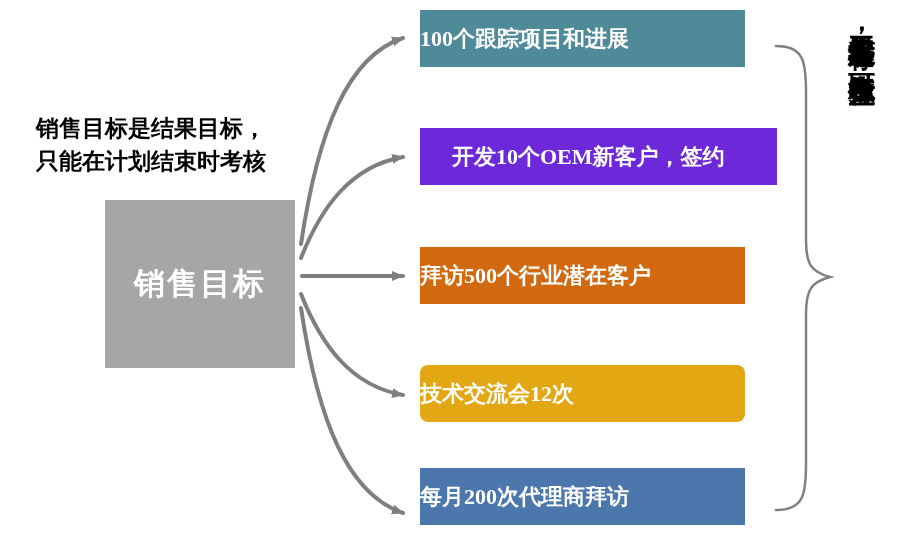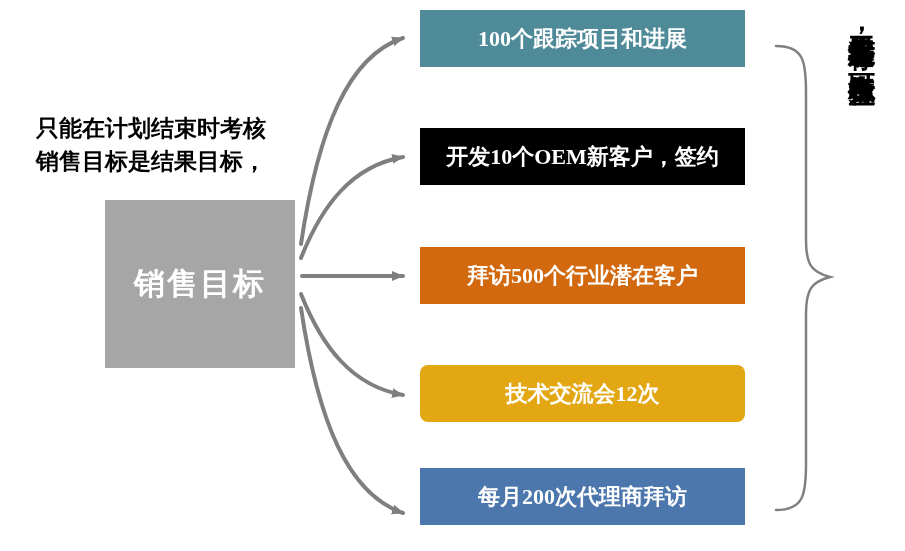--- a/index.html
+++ b/index.html
@@ -43,21 +43,21 @@
     font-weight: bold;
     letter-spacing: 2px;
   }
   .item-box {
     position: absolute;
     left: 420px;
     width: 325px;
     height: 57px;
     display: flex;
     align-items: center;
-    justify-content: center;
+    justify-content: flex-start;
   }
   .item-box span {
     color: #ffffff;
     font-size: 22px;
     font-weight: bold;
     white-space: nowrap;
   }
   .box-1 { top: 10px; }
   .box-2 { top: 128px; }
   .box-3 { top: 247px; }
@@ -101,32 +101,32 @@
       <path d="M 301 258 C 322 205, 352 166, 403 157" marker-end="url(#arrowhead)"></path>
       <path d="M 302 276 L 403 276" marker-end="url(#arrowhead)"></path>
       <path d="M 301 294 C 322 347, 352 386, 403 395" marker-end="url(#arrowhead)"></path>
       <path d="M 301 308 C 318 422, 348 494, 403 513" marker-end="url(#arrowhead)"></path>
     </g>
     <path d="M 776 46 C 804 46, 806 62, 806 92 L 806 240 C 806 264, 811 272, 830 277
              C 811 282, 806 290, 806 314 L 806 464 C 806 494, 804 510, 776 510" stroke="#808080" stroke-width="2.5" fill="none" stroke-linecap="round"></path>
   </svg>
 
   <div class="left-note">
+    <div>销售目标是结果目标，</div>
     <div>只能在计划结束时考核</div>
-    <div>销售目标是结果目标，</div>
   </div>
 
   <div class="main-box" style="background-color: rgb(166, 166, 166);">
     <span>销售目标</span>
   </div>
 
   <div class="item-box box-1" style="background-color: rgb(79, 138, 153);">
     <span>100个跟踪项目和进展</span>
   </div>
-  <div class="item-box box-2" style="background-color: #000000;">
+  <div class="item-box box-2" style="background-color: #6d28d9; padding-left: 32px;">
     <span>开发10个OEM新客户，签约</span>
   </div>
   <div class="item-box box-3" style="background-color: rgb(210, 105, 14);">
     <span>拜访500个行业潜在客户</span>
   </div>
   <div class="item-box box-4" style="background-color: rgb(226, 167, 19);">
     <span>技术交流会12次</span>
   </div>
   <div class="item-box box-5" style="background-color: rgb(75, 119, 173);">
     <span>每月200次代理商拜访</span>

